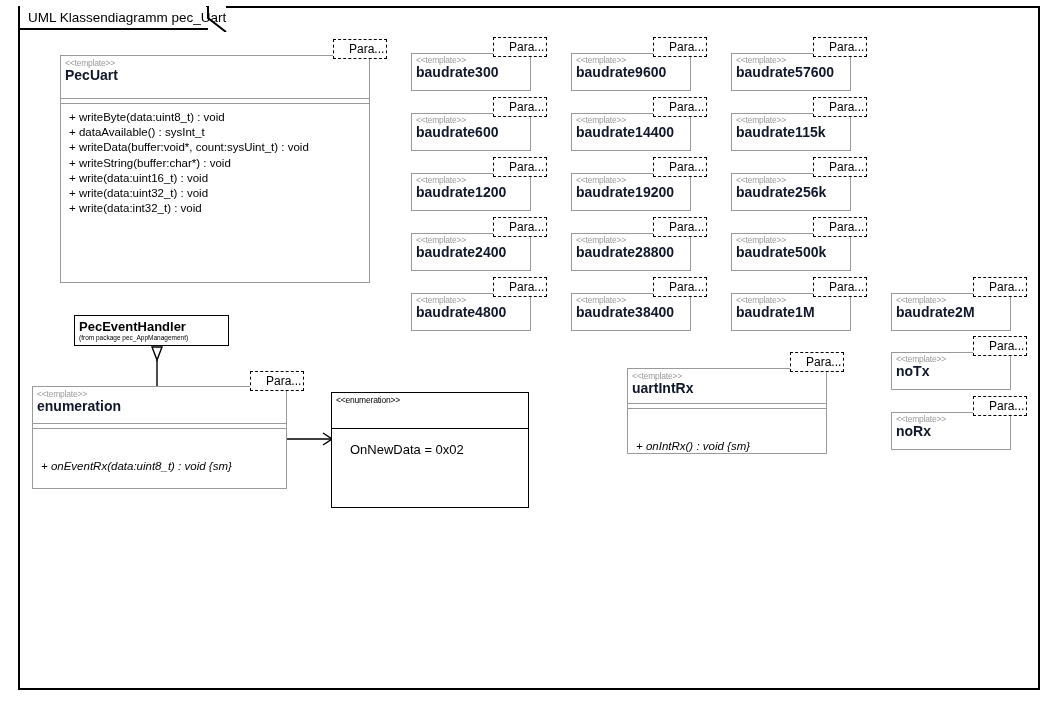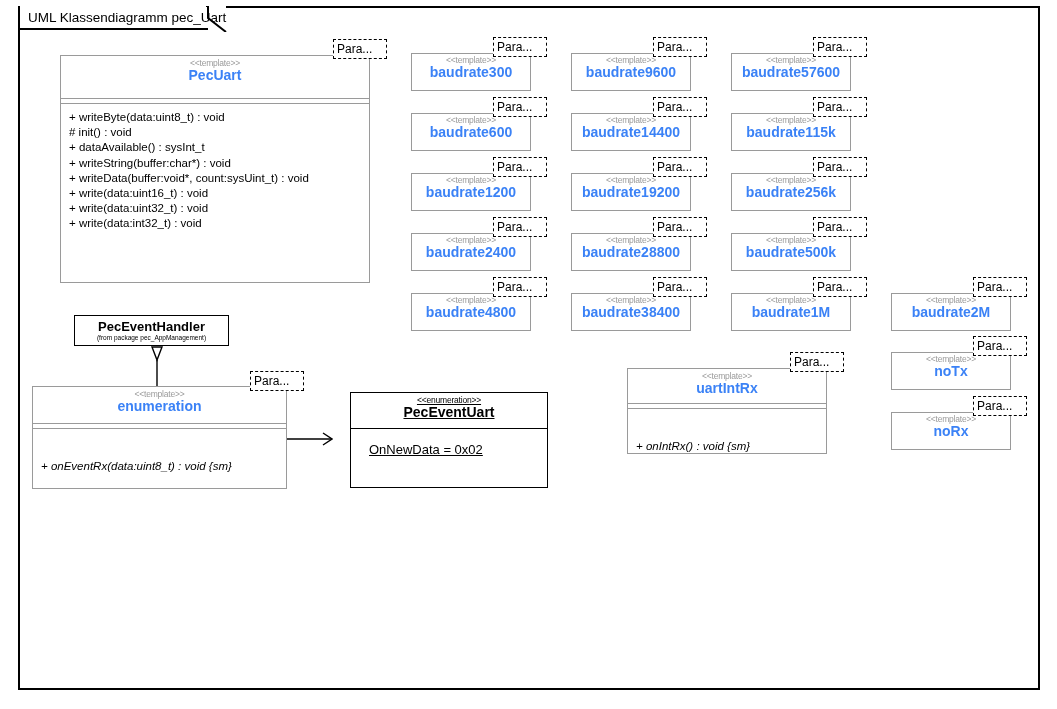--- a/index.html
+++ b/index.html
@@ -63,38 +63,37 @@
   .uml{
     position:absolute;
     box-sizing:border-box;
     background:#ffffff;
     border:1px solid #9a9a9a;
   }
   .uml.black{ border:1px solid #000000; }
 
   .uml-head{
     box-sizing:border-box;
-    text-align:center;
     padding:3px 4px 5px 4px;
     line-height:1.05;
   }
   .stereo{
     display:block;
     font-size:8.5px;
     color:#9a9a9a;
     letter-spacing:-0.2px;
     line-height:1;
     margin-bottom:-1px;
   }
   .stereo.black{ color:#000; }
   .cname{
     display:block;
     font-size:14px;
     font-weight:bold;
-    color:#3b82f6;
+    color:#0f172a;
     line-height:1.15;
   }
   .cname.black{ color:#000; }
   .cpkg{
     display:block;
     font-size:6.5px;
     color:#000;
     line-height:1.1;
     margin-top:-1px;
   }
@@ -118,21 +117,21 @@
 
   
   .para{
     position:absolute;
     box-sizing:border-box;
     border:1px dashed #000000;
     background:#ffffff;
     font-size:12px;
     color:#000;
     line-height:18px;
-    padding-left:3px;
+    padding-left:15px;
     white-space:nowrap;
     z-index:5;
   }
 
   
   .conn{ position:absolute; }
 </style>
 </head>
 <body>
 
@@ -154,24 +153,23 @@
   <div class="uml" id="pecuart-box" style="left:60px; top:55px; width:310px; height:228px;">
     <div class="uml-head" style="height:42px;">
       <span class="stereo">&lt;&lt;template&gt;&gt;</span>
       <span class="cname">PecUart</span>
     </div>
     <div class="uml-sep"></div>
     <div class="uml-gap"></div>
     <div class="uml-sep"></div>
     <div class="uml-body" id="pecuart-ops">
         <span class="op">+ writeByte(data:uint8_t) : void</span>
-        <span class="op"># init() : void</span>
         <span class="op">+ dataAvailable() : sysInt_t</span>
+        <span class="op">+ writeData(buffer:void*, count:sysUint_t) : void</span>
         <span class="op">+ writeString(buffer:char*) : void</span>
-        <span class="op">+ writeData(buffer:void*, count:sysUint_t) : void</span>
         <span class="op">+ write(data:uint16_t) : void</span>
         <span class="op">+ write(data:uint32_t) : void</span>
         <span class="op">+ write(data:int32_t) : void</span>
       </div>
   </div>
   <div class="para" style="left:333px; top:39px; width:54px; height:20px;">
     <span>Para...</span>
   </div>
 
   <div class="uml black" style="left:74px; top:315px; width:155px; height:31px;">
@@ -204,24 +202,23 @@
     <span>Para...</span>
   </div>
 
   <div class="conn" style="left:287px; top:431px;">
     <svg width="46" height="16" viewBox="0 0 46 16">
       <line x1="0" y1="8" x2="44" y2="8" stroke="#000" stroke-width="1.4"></line>
       <path d="M36,2 L45,8 L36,14" fill="none" stroke="#000" stroke-width="1.4"></path>
     </svg>
   </div>
 
-  <div class="uml black" style="left:350px; top:392px; width:198px; height:96px;text-decoration:underline;">
+  <div class="uml black" style="left:331px; top:392px; width:198px; height:116px;">
     <div class="uml-head" style="height:35px;">
       <span class="stereo black">&lt;&lt;enumeration&gt;&gt;</span>
-      <span class="cname black">PecEventUart</span>
     </div>
     <div class="uml-sep black"></div>
     <div class="uml-body" id="peceventuart-lits" style="padding-top:12px;font-size:13px;padding-left:18px;">
         <span class="op">OnNewData = 0x02</span>
       </div>
   </div>
 
   <div class="uml" style="left:627px; top:368px; width:200px; height:86px;">
     <div class="uml-head" style="height:34px;">
       <span class="stereo">&lt;&lt;template&gt;&gt;</span>

